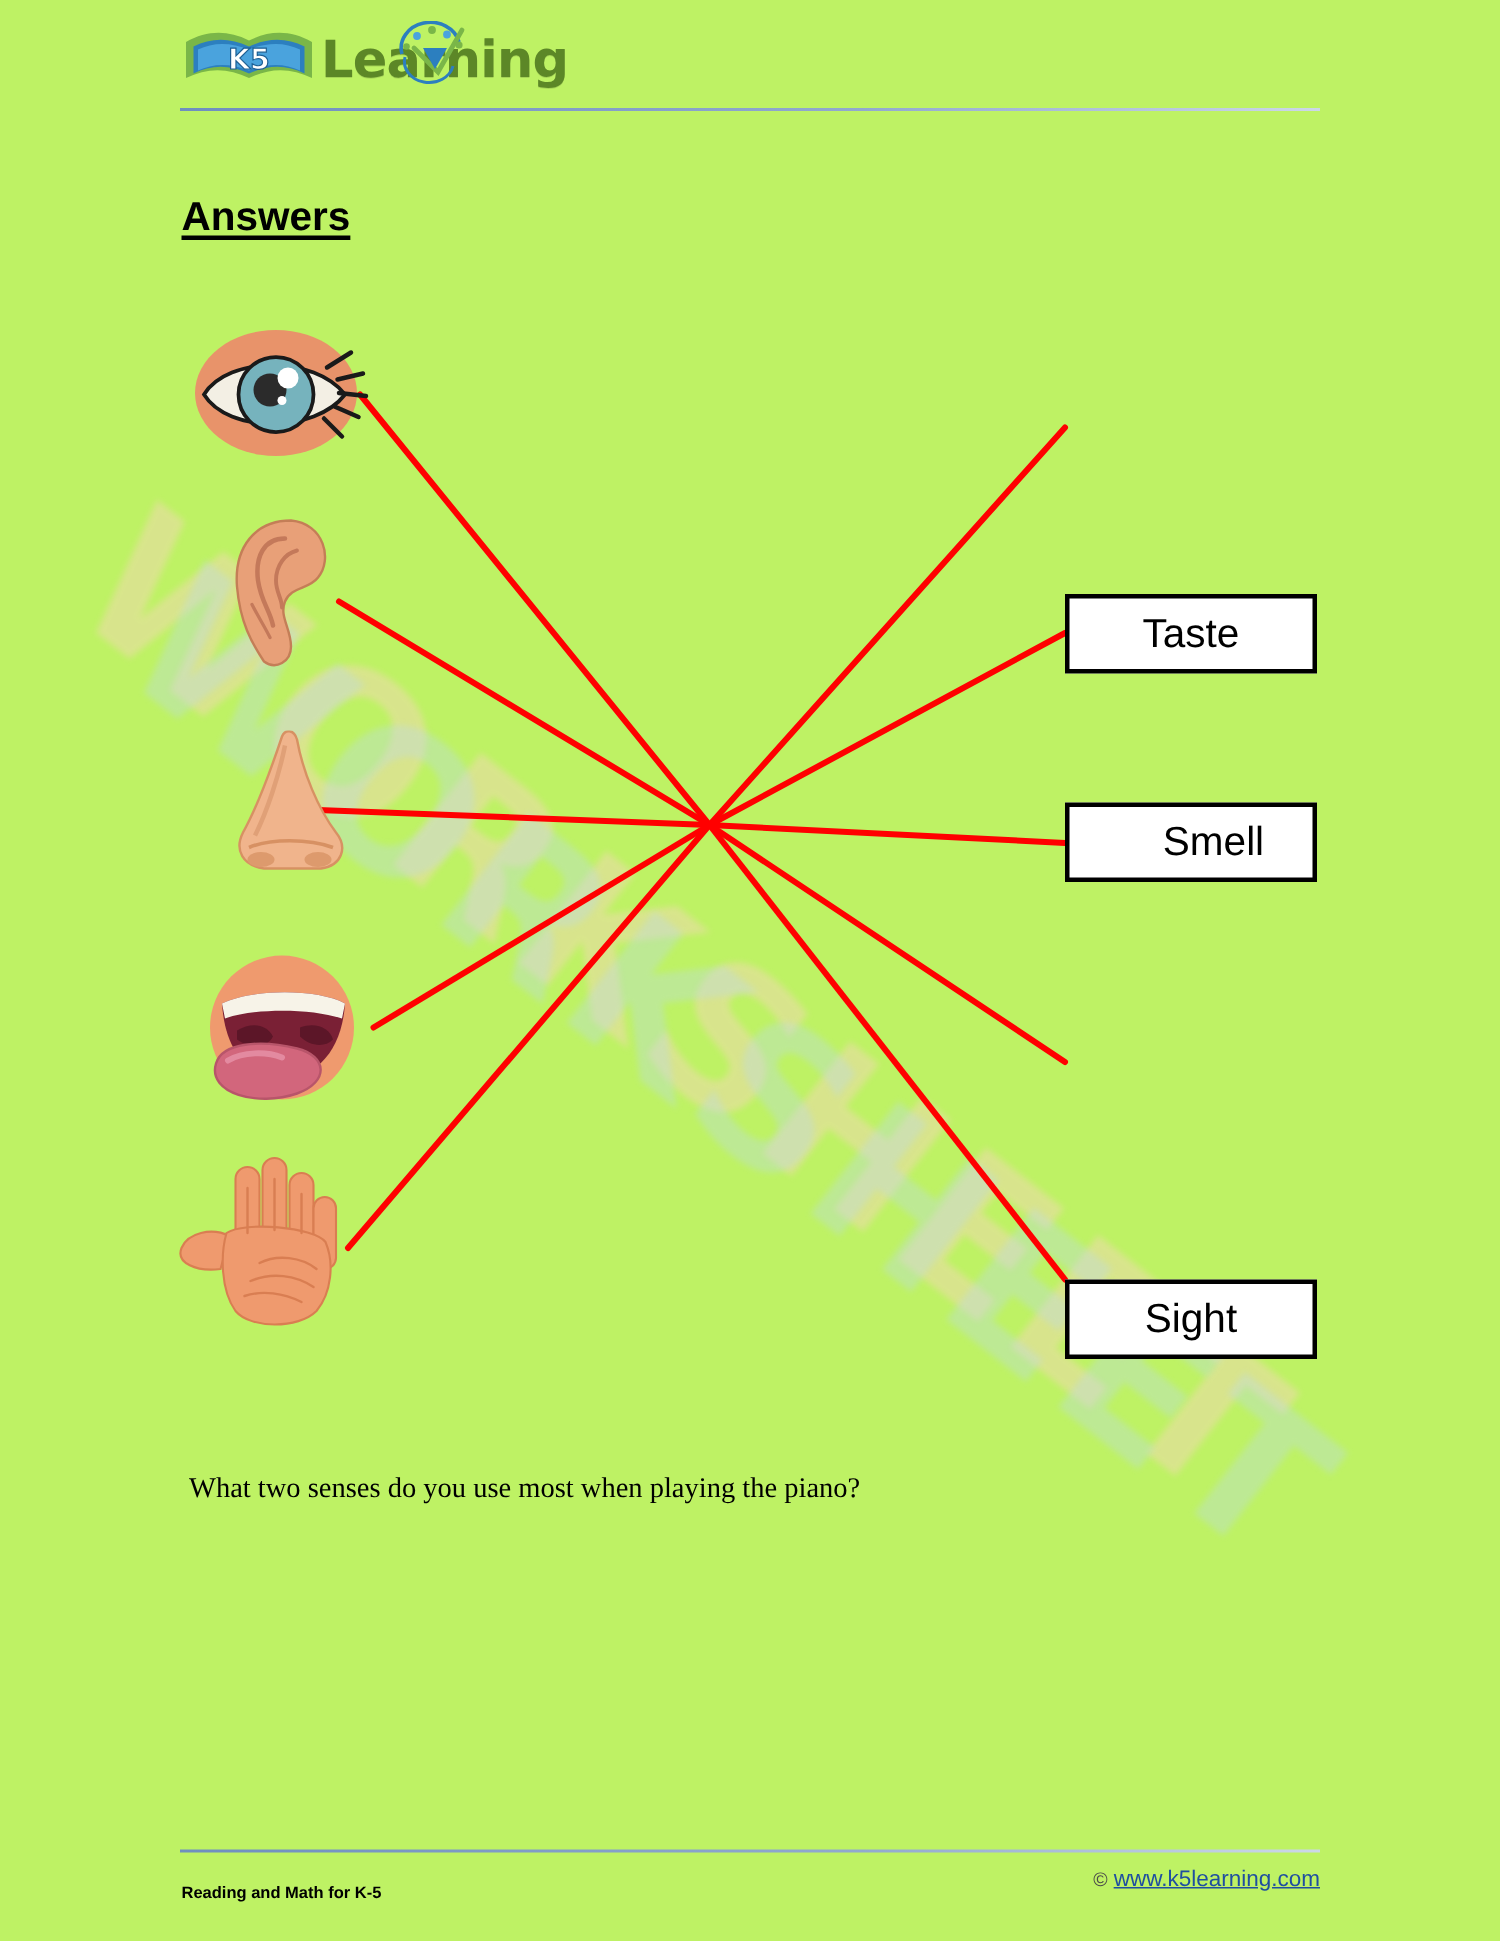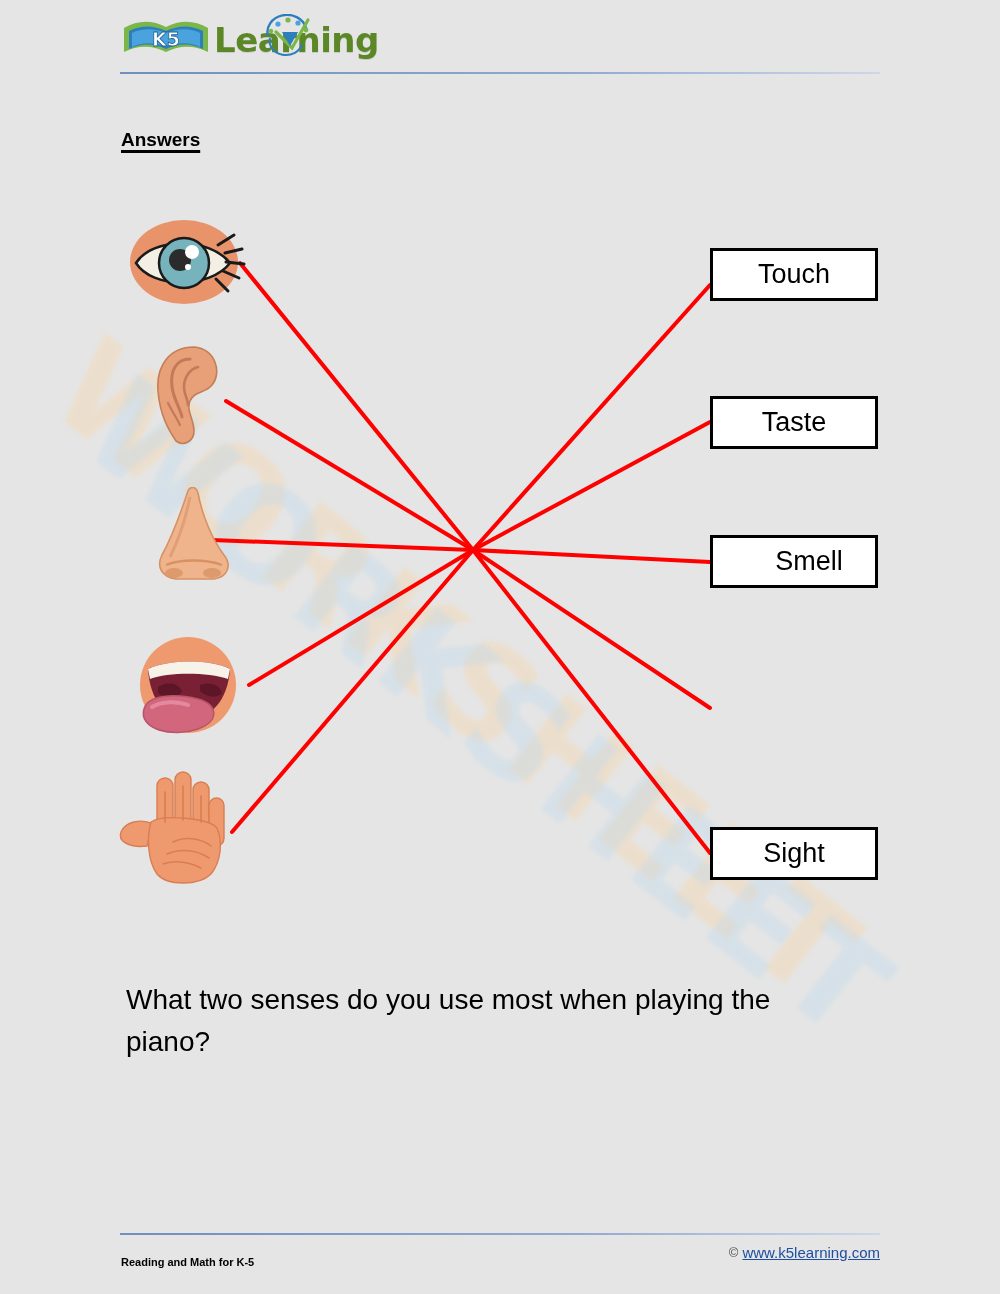--- a/index.html
+++ b/index.html
@@ -8,21 +8,21 @@
     background: #ffffff;
   }
   body {
     font-family: "Liberation Sans", sans-serif;
     color: #000000;
   }
   .page {
     position: relative;
     width: 1000px;
     height: 1294px;
-    background: #e5e5e5;
+    background: #bef264;
     overflow: hidden;
   }
 
   
   .header {
     position: absolute;
     left: 0; top: 0;
     width: 1000px;
     height: 80px;
   }
@@ -67,21 +67,21 @@
     background: linear-gradient(to right, #6e8fbf, #91a9cf 60%, #ccd8e8);
   }
 
   
   .answers-title {
     position: absolute;
     left: 121px;
     top: 129px;
     font-family: "Liberation Sans", sans-serif;
     font-weight: bold;
-    font-size: 19px;
+    font-size: 27px;
     color: #000000;
     text-decoration: underline;
     text-underline-offset: 4px;
     text-decoration-thickness: 3px;
   }
 
   
   .match-area {
     position: absolute;
     left: 0;
@@ -146,22 +146,22 @@
     height: 53px;
     left: 710px;
   }
 
   
   .question {
     position: absolute;
     left: 126px;
     top: 979px;
     width: 710px;
-    font-family: Liberation Sans, sans-serif;
-    font-size: 28px;
+    font-family: Liberation Serif, serif;
+    font-size: 19px;
     line-height: 1.5;
     color: #000000;
   }
   .answer-line {
     position: absolute;
     left: 126px;
     top: 1072px;
     font-family: "Liberation Sans", sans-serif;
     font-size: 28px;
     color: #ff0000;
@@ -327,30 +327,27 @@
           <path d="M52 22 L52 52"></path>
           <path d="M70 16 L70 50"></path>
           <path d="M88 26 L88 52"></path>
           <path d="M60 72 C72 66, 88 68, 98 76"></path>
           <path d="M54 84 C68 78, 84 80, 96 88"></path>
           <path d="M50 94 C62 90, 76 92, 88 98"></path>
         </g>
       </svg>
     </div>
 
-    <div class="label-box" style="top:58px;">
-        <span>Touch</span>
-      </div>
     <div class="label-box" style="top:206px;">
         <span>Taste</span>
       </div>
     <div class="label-box" style="top:345px;padding-left:30px;">
         <span>Smell</span>
       </div>
-    <div class="label-box" style="top:637px;">
+    <div class="label-box" style="top:663px;">
         <span>Sight</span>
       </div>
   </div>
 
   <div class="question">What two senses do you use most when playing the piano?</div>
 
   <div class="footer-rule"></div>
   <div class="footer-left">Reading and Math for K-5</div>
   <div class="footer-right">
     <span class="copy">©</span>

